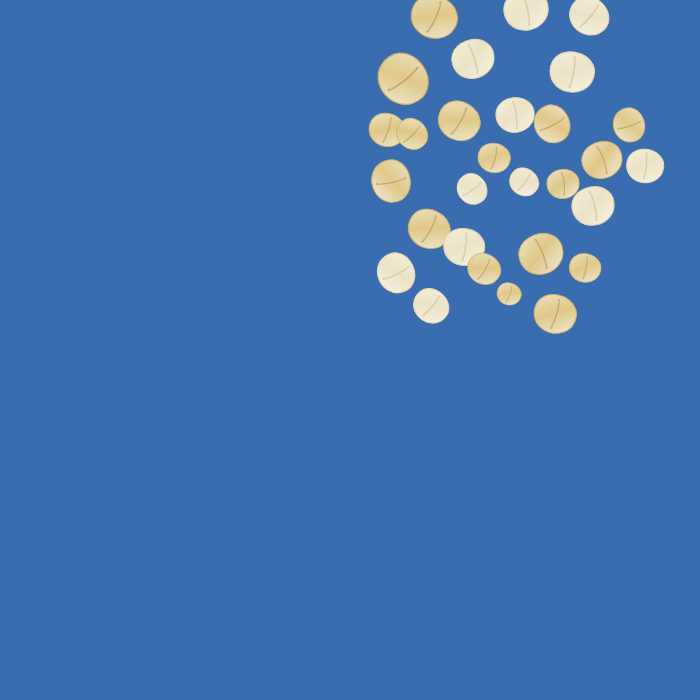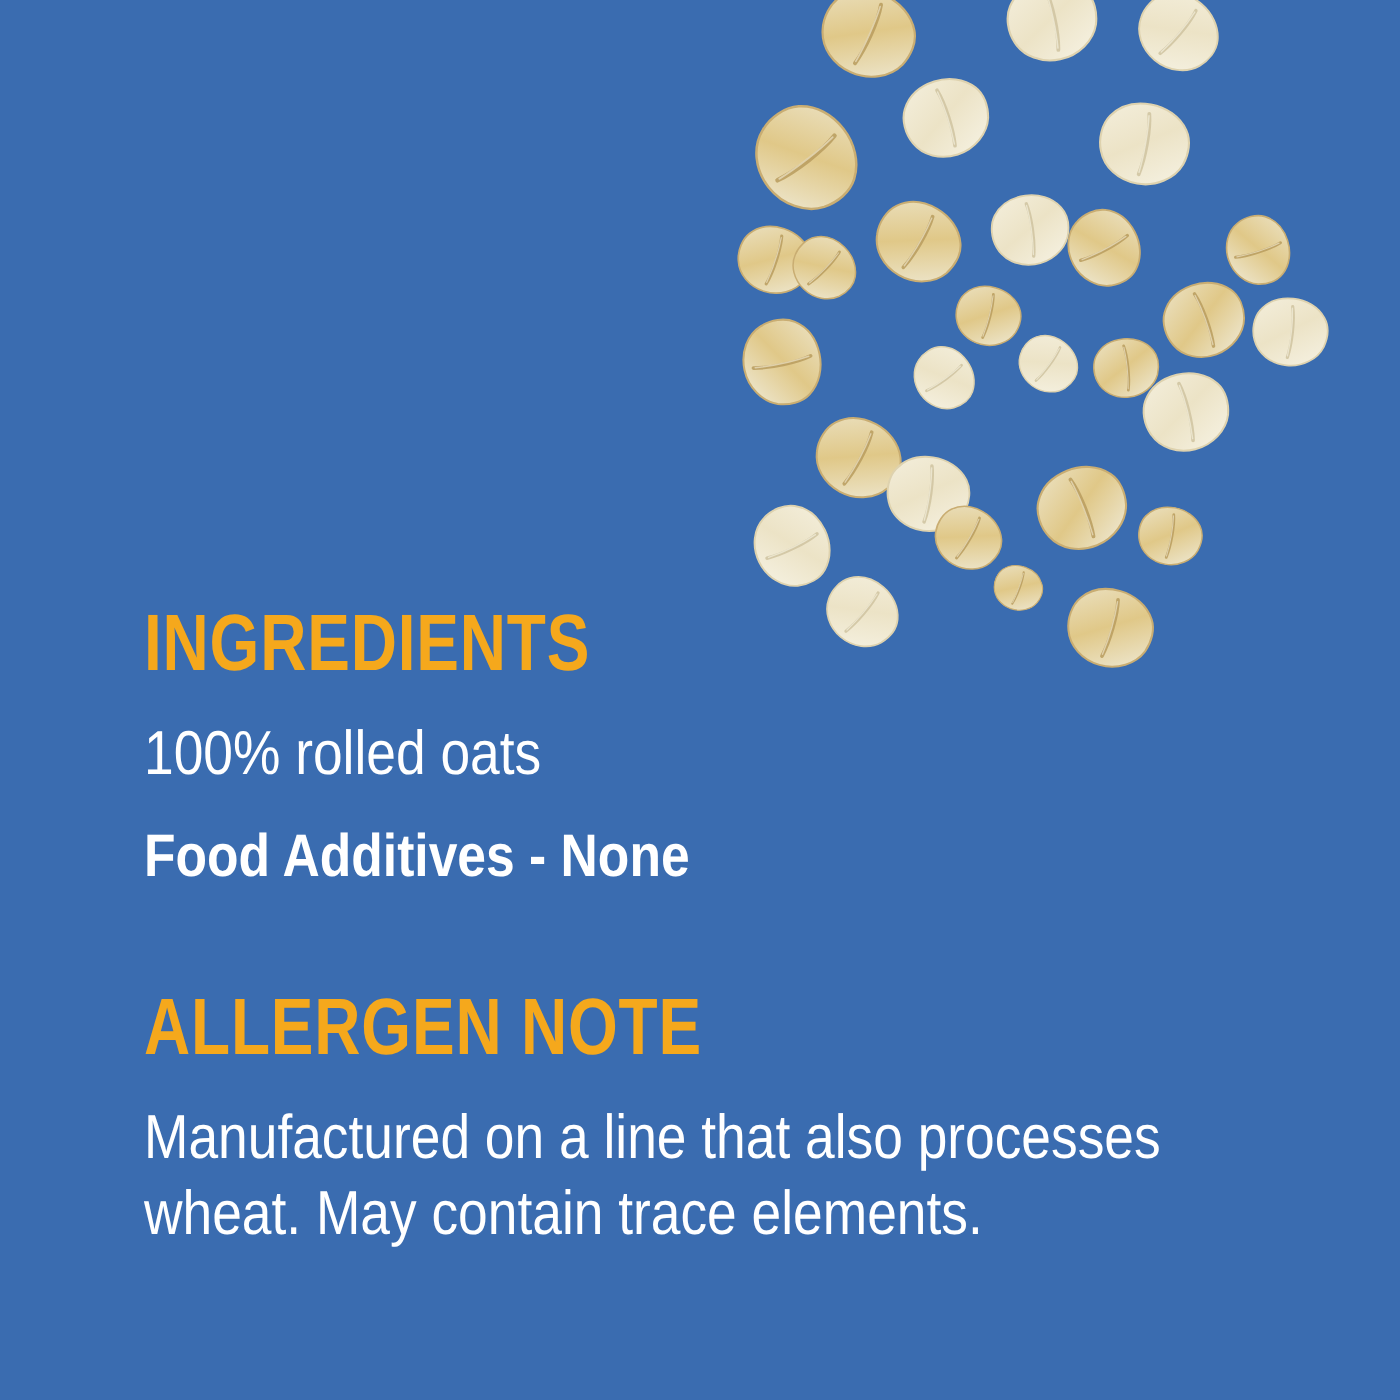--- a/index.html
+++ b/index.html
@@ -510,36 +510,13 @@
             </linearGradient>
           </defs>
           <path d="M50,4 C66,4 82,11 91,24 C98,34 98,48 94,60 C88,76 70,88 50,88 C30,88 13,77 7,61 C2,49 3,33 10,23 C19,10 34,4 50,4 Z" fill="#f4efdd" opacity="0.95"></path>
           <path d="M50,4 C66,4 82,11 91,24 C98,34 98,48 94,60 C88,76 70,88 50,88 C30,88 13,77 7,61 C2,49 3,33 10,23 C19,10 34,4 50,4 Z" fill="url(#g28)" stroke="#ded2ae" stroke-width="2.2"></path>
           <path d="M50,14 C54,30 54,60 50,78" fill="none" stroke="#cfc3a0" stroke-width="4" stroke-linecap="round" opacity="0.85"></path>
           <path d="M50,16 C52,32 52,58 50,76" fill="none" stroke="#f4efdd" stroke-width="1.6" stroke-linecap="round" opacity="0.7"></path>
         </svg>
       </div>
     </div>
 
-  <div id="content">
-
-    <h2 class="heading">INGREDIENTS</h2>
-
-    <div class="sp-a"></div>
-
-    <p class="body-reg">100% rolled oats</p>
-
-    <div class="sp-b"></div>
-
-    <p class="body-bold">Food Additives - None</p>
-
-    <div class="sp-c"></div>
-
-    <h2 class="heading">ALLERGEN NOTE</h2>
-
-    <div class="sp-d"></div>
-
-    <p class="body-reg">Manufactured on a line that also processes</p>
-
-    <p class="body-reg">wheat. May contain trace elements.</p>
-
-  </div>
 </div>
 
 </body></html>

